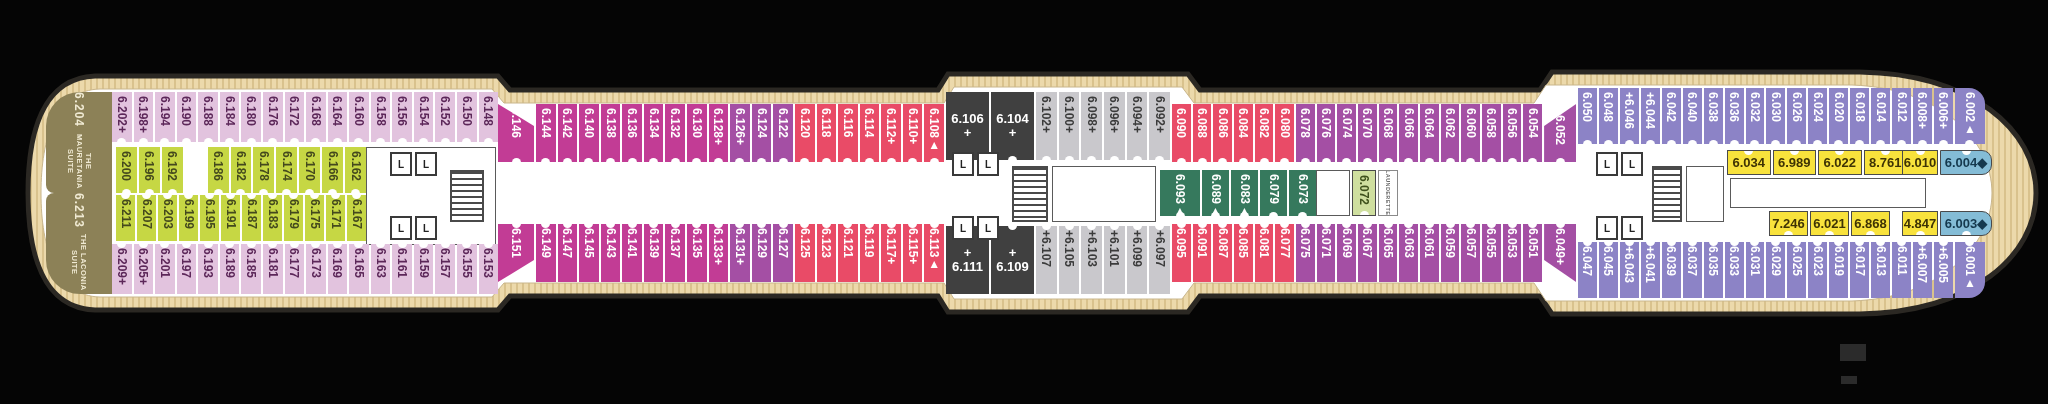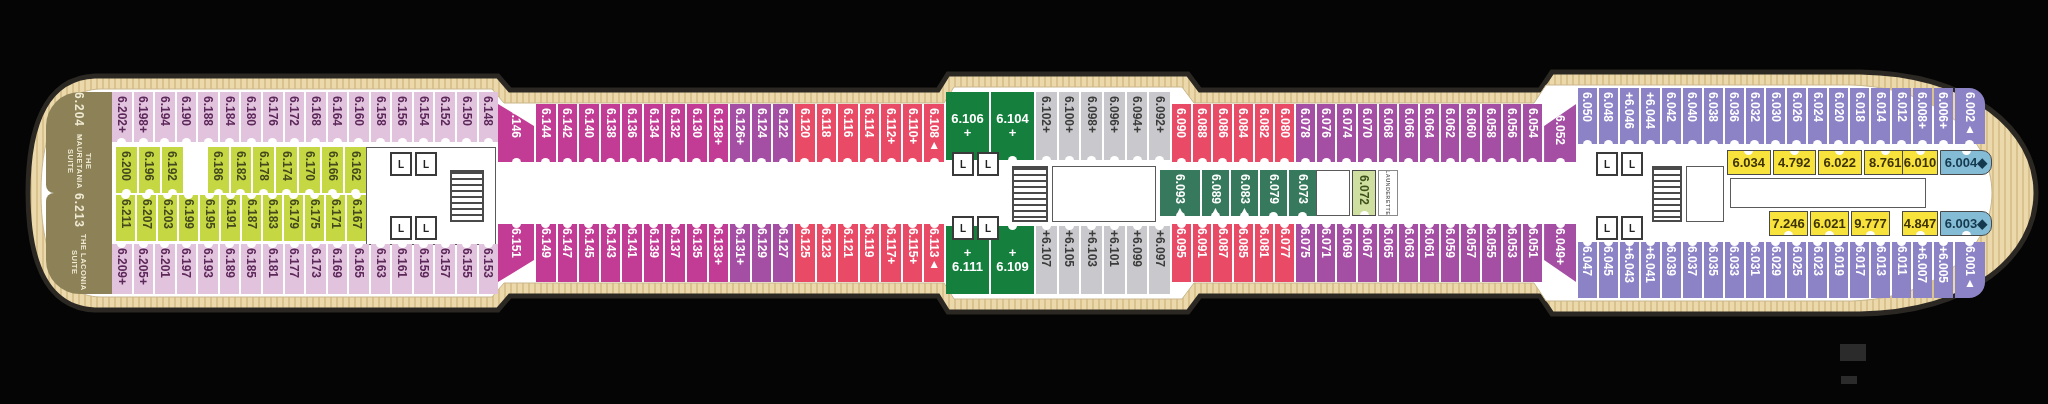--- a/index.html
+++ b/index.html
@@ -16,21 +16,21 @@
           white-space:pre-line;text-align:center;font-size:13px;line-height:1.05;}
   .gapcell{flex:1 1 0;background:transparent;}
 
   
   .c-lilac{background:#e2c3de;color:#5c2759;}
   .c-lime{background:#c6d744;color:#44491d;}
   .c-magenta{background:#c23c95;color:#fff;}
   .c-purple{background:#a44fa4;color:#fff;}
   .c-red{background:#e94b67;color:#fff;}
   .c-gray{background:#c9c8cc;color:#3b3b3b;}
-  .c-brown{background:#15803d;color:#fff;}
+  .c-brown{background:#404040;color:#fff;}
   .c-teal{background:#36795d;color:#fff;}
   .c-palegreen{background:#cfdf9f;color:#3f511c;}
   .c-periwinkle{background:#8c83c6;color:#fff;}
   .c-yellow{background:#f8e23c;color:#3e3304;}
   .c-blue{background:#84bcd6;color:#15394e;}
 
   .bordered{border:1px solid #4a4a4a;}
 
   
   .notch-b::after,.notch-t::after{content:"";position:absolute;left:50%;width:9px;height:9px;
@@ -317,32 +317,32 @@
         <div class="cell v c-periwinkle notch-t">6.019</div>
         <div class="cell v c-periwinkle notch-t">6.017</div>
         <div class="cell v c-periwinkle notch-t">6.013</div>
         <div class="cell v c-periwinkle notch-t">6.011</div>
         <div class="cell v c-periwinkle notch-t">+6.007</div>
         <div class="cell v c-periwinkle notch-t">+6.005</div>
         <div class="cell v c-periwinkle round-br notch-t" style="flex: 0 0 30px;">6.001▲</div>
       </div>
       <div class="row" style="left: 1727px; top: 150px; width: 180px; height: 25px;">
         <div class="cell h c-yellow notch-t bordered">6.034</div>
-        <div class="cell h c-yellow notch-t bordered">4.792</div>
+        <div class="cell h c-yellow notch-t bordered">6.989</div>
         <div class="cell h c-yellow notch-t bordered">6.022</div>
         <div class="cell h c-yellow notch-t bordered">8.761</div>
       </div>
       <div class="row" style="left: 1902px; top: 150px; width: 90px; height: 25px;">
         <div class="cell h c-yellow notch-t bordered" style="flex: 0 0 36px;">6.010</div>
         <div class="cell h c-blue round-r notch-t bordered">6.004◆</div>
       </div>
       <div class="row" style="left: 1769px; top: 211px; width: 121px; height: 25px;">
         <div class="cell h c-yellow notch-b bordered">7.246</div>
         <div class="cell h c-yellow notch-b bordered">6.021</div>
-        <div class="cell h c-yellow notch-b bordered">9.777</div>
+        <div class="cell h c-yellow notch-b bordered">6.868</div>
       </div>
       <div class="row" style="left: 1902px; top: 211px; width: 90px; height: 25px;">
         <div class="cell h c-yellow notch-b bordered" style="flex: 0 0 36px;">4.847</div>
         <div class="cell h c-blue round-r notch-b bordered">6.003◆</div>
       </div>
       <div class="suite" style="left: 46px; top: 92px; width: 66px; height: 101px; border-radius: 34px 0px 0px 8px;">
         <span class="num">6.204</span>
         <span class="nm">THE MAURETANIA SUITE</span>
       </div>
       <div class="suite" style="left: 46px; top: 193px; width: 66px; height: 101px; border-radius: 8px 0px 0px 34px;">

